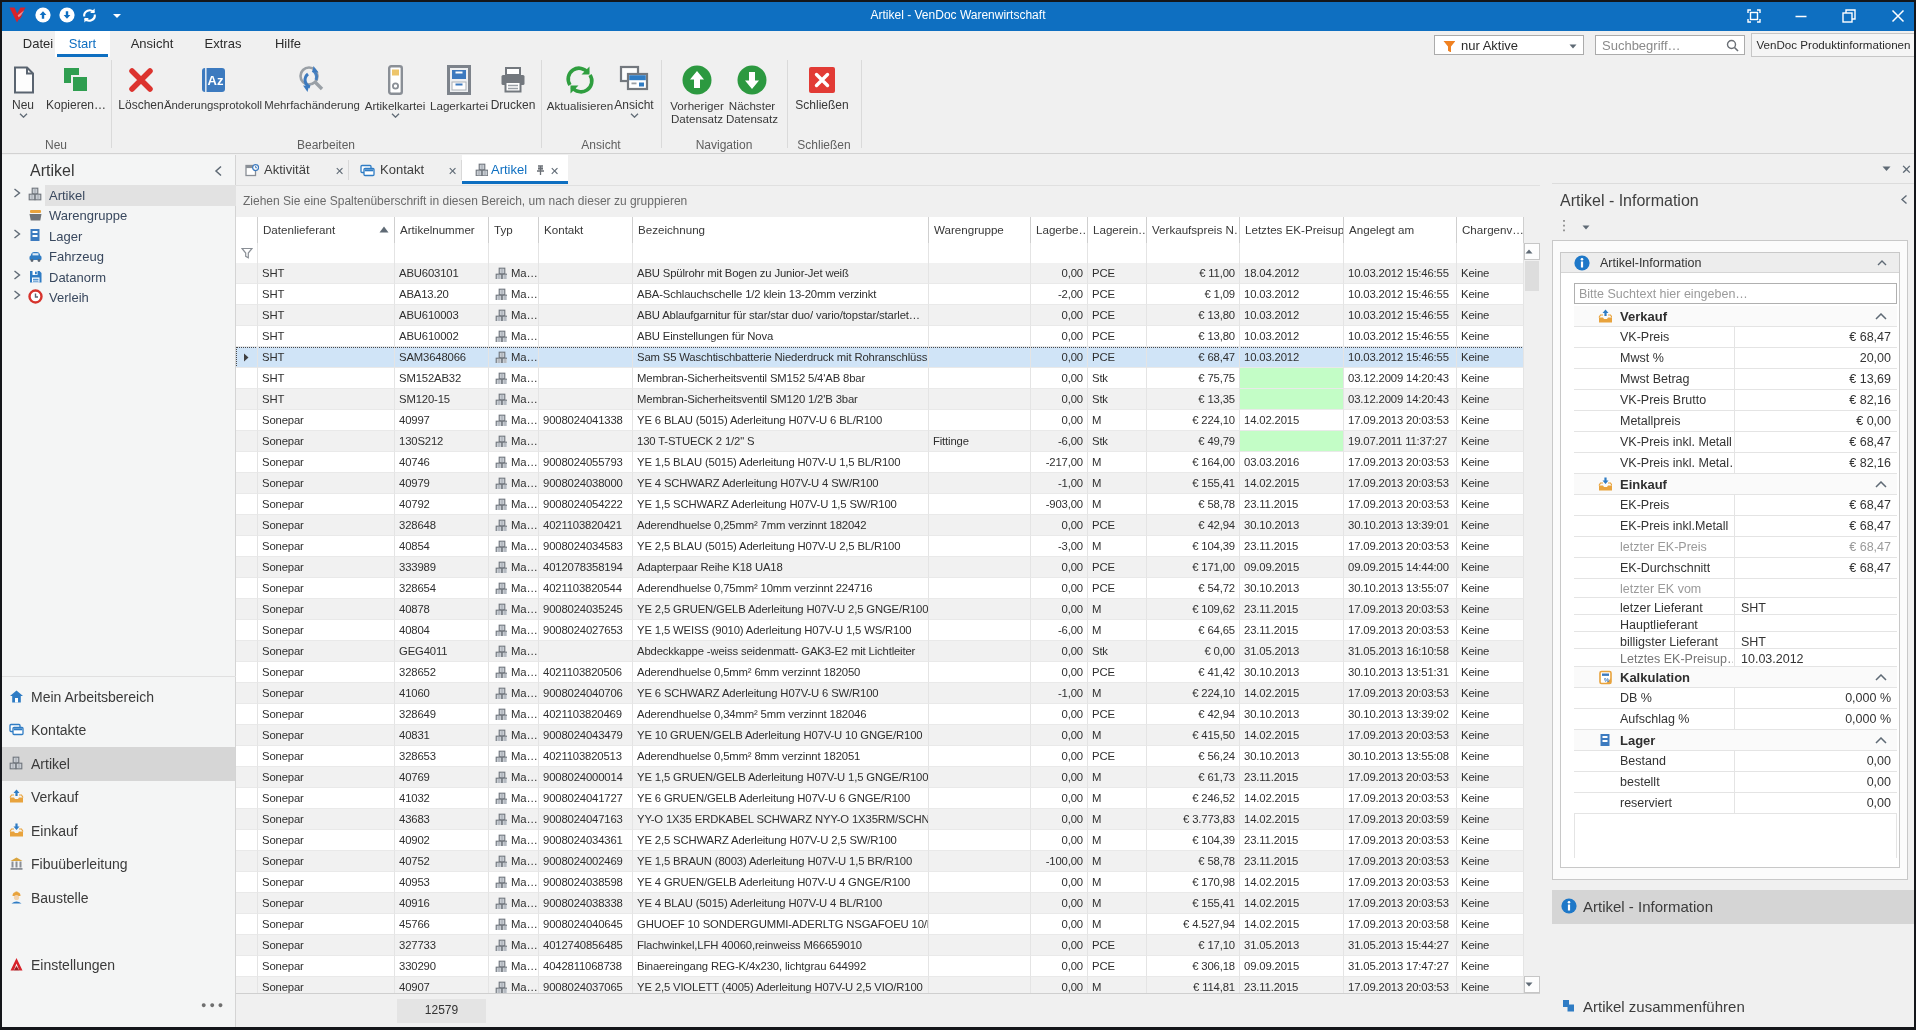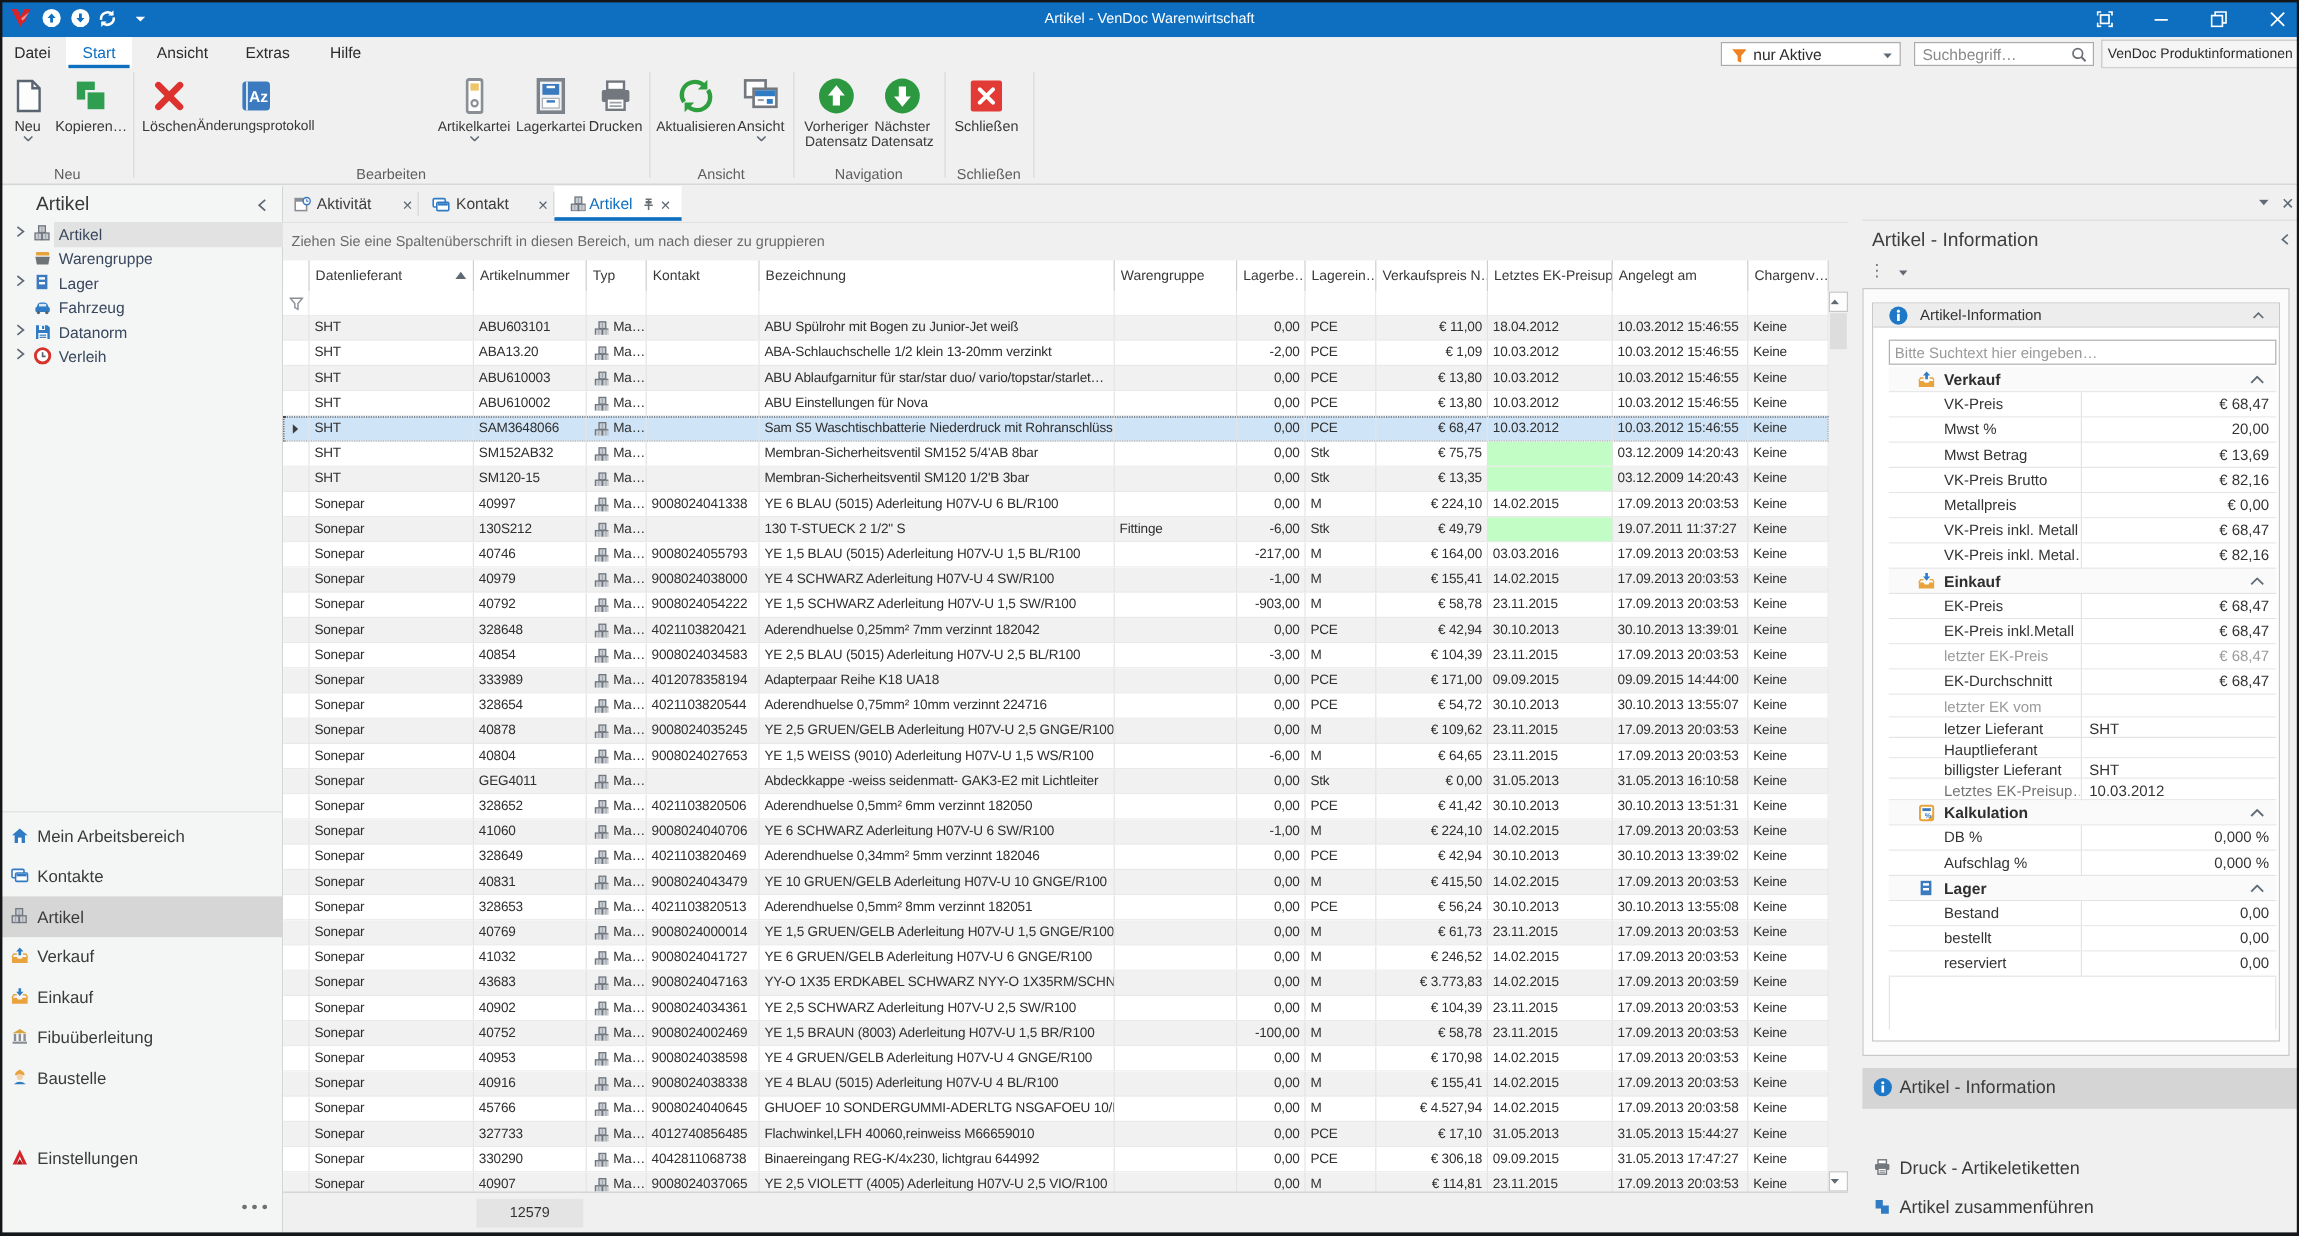--- a/index.html
+++ b/index.html
@@ -98,21 +98,21 @@
       <rect x="1" y="4" width="9" height="9" stroke="#fff" stroke-width="1.4" fill="none"></rect>
       <path d="M4 4 V1 H13 V10 H10" stroke="#fff" stroke-width="1.4" fill="none"></path>
     </svg>
   </div>
 <div class="abs" style="left:1891px;top:9px">
     <svg width="14" height="14" viewBox="0 0 14 14">
       <path d="M1.5 1.5 L12.5 12.5 M12.5 1.5 L1.5 12.5" stroke="#fff" stroke-width="1.5"></path>
     </svg>
   </div>
 <div class="menubar">
-<div class="mtab" style="left:4px;width:46px">Datei</div>
+<div class="mtab" style="left:15px;width:46px">Datei</div>
 <div class="mtab sel" style="left:55px;width:55px">Start</div>
 <div class="mtab" style="left:118px;width:68px">Ansicht</div>
 <div class="mtab" style="left:192px;width:62px">Extras</div>
 <div class="mtab" style="left:262px;width:52px">Hilfe</div>
 </div>
 <div class="abs" style="left:1434px;top:35px;width:150px;height:20px;background:#fff;border:1px solid #ababab">
     <div class="abs" style="left:7px;top:3px">
       <svg width="13" height="13" viewBox="0 0 13 13">
         <path d="M1.5 2 H13.5 L9 7.5 V13.5 L6 11.8 V7.5 Z" fill="#ef8122"></path>
       </svg>
@@ -169,20 +169,33 @@
     </div>
 <div class="rbtn" style="left:133px;width:160px;font-size:11.4px;">
       <span class="ic">
         <svg width="30" height="30" viewBox="0 0 30 30">
           <rect x="4" y="3" width="23" height="24" rx="3" fill="#3c7abf"></rect>
           <rect x="7" y="3" width="1.6" height="24" fill="#d7e4f2"></rect>
           <text x="17.5" y="20" font-size="13" font-weight="bold" fill="#fff" text-anchor="middle" font-family="Liberation Sans">Az</text>
         </svg>
       </span>
       <div class="rlabel">Änderungsprotokoll</div>
+    </div>
+<div class="rbtn" style="left:232px;width:160px;font-size:11.4px;">
+      <span class="ic">
+        <svg width="32" height="32" viewBox="0 0 32 32">
+          <circle cx="13" cy="12" r="8.5" stroke="#9aa0a6" stroke-width="2.6" fill="none"></circle>
+          <path d="M19 18 L26 25" stroke="#9aa0a6" stroke-width="3.4"></path>
+          <path d="M14 23 A7.5 7.5 0 0 1 12 10" stroke="#3c7abf" stroke-width="3" fill="none"></path>
+          <path d="M16.5 6.5 A7.5 7.5 0 0 1 20 16" stroke="#3c7abf" stroke-width="3" fill="none" opacity="0.9"></path>
+          <path d="M17.5 2 l-1 6 6 .5 Z" fill="#3c7abf"></path>
+          <path d="M11.5 28 l1.5-6 -6 -0.5 Z" fill="#3c7abf"></path>
+        </svg>
+      </span>
+      <div class="rlabel">Mehrfachänderung</div>
     </div>
 <div class="rbtn" style="left:315px;width:160px;font-size:11.6px;">
       <span class="ic">
         <svg width="15" height="30" viewBox="0 0 15 30">
           <rect x="1.2" y="1.2" width="12.6" height="27.6" rx="2" fill="#fff" stroke="#8a8f96" stroke-width="2.4"></rect>
           <rect x="4" y="4.5" width="7" height="6" fill="#edc56b"></rect>
           <circle cx="7.5" cy="21" r="2.6" fill="none" stroke="#8a8f96" stroke-width="1.8"></circle>
         </svg>
       </span>
       <div class="rlabel">Artikelkartei</div>
@@ -1620,31 +1633,20 @@
 <div class="rnav" style="top:735px;background:#d5d5d5;">
       <span class="nic">
         <svg width="16" height="16" viewBox="0 0 16 16">
           <circle cx="8" cy="8" r="7.6" fill="#1e78c8"></circle>
           <rect x="6.9" y="6.5" width="2.2" height="6" fill="#fff"></rect>
           <circle cx="8" cy="4.3" r="1.3" fill="#fff"></circle>
         </svg>
       </span>
       <span class="tx">Artikel - Information</span>
     </div>
-<div class="rnav" style="top:802px;">
-      <span class="nic">
-        <svg width="15" height="15" viewBox="0 0 15 15">
-          <rect x="4" y="1.5" width="7" height="3.5" fill="#fff" stroke="#73787e" stroke-width="1.2"></rect>
-          <rect x="1.5" y="5" width="12" height="5" rx="1" fill="#73787e"></rect>
-          <rect x="4" y="8.5" width="7" height="5" fill="#fff" stroke="#73787e" stroke-width="1.2"></rect>
-          <path d="M5.2 10.5 H9.8 M5.2 12 H9.8" stroke="#9aa0a6" stroke-width="0.9"></path>
-        </svg>
-      </span>
-      <span class="tx">Druck - Artikeletiketten</span>
-    </div>
 <div class="rnav" style="top:835px;">
       <span class="nic">
         <svg width="15" height="15" viewBox="0 0 15 15">
           <path d="M2 2 H8 V6.5 H13 V13.5 H6.5 V9 H2 Z" fill="#2f7cc4"></path>
         </svg>
       </span>
       <span class="tx">Artikel zusammenführen</span>
     </div>
 </div>
 <div class="abs" style="left:0;top:0;width:1916px;height:2px;background:#14161a"></div>

